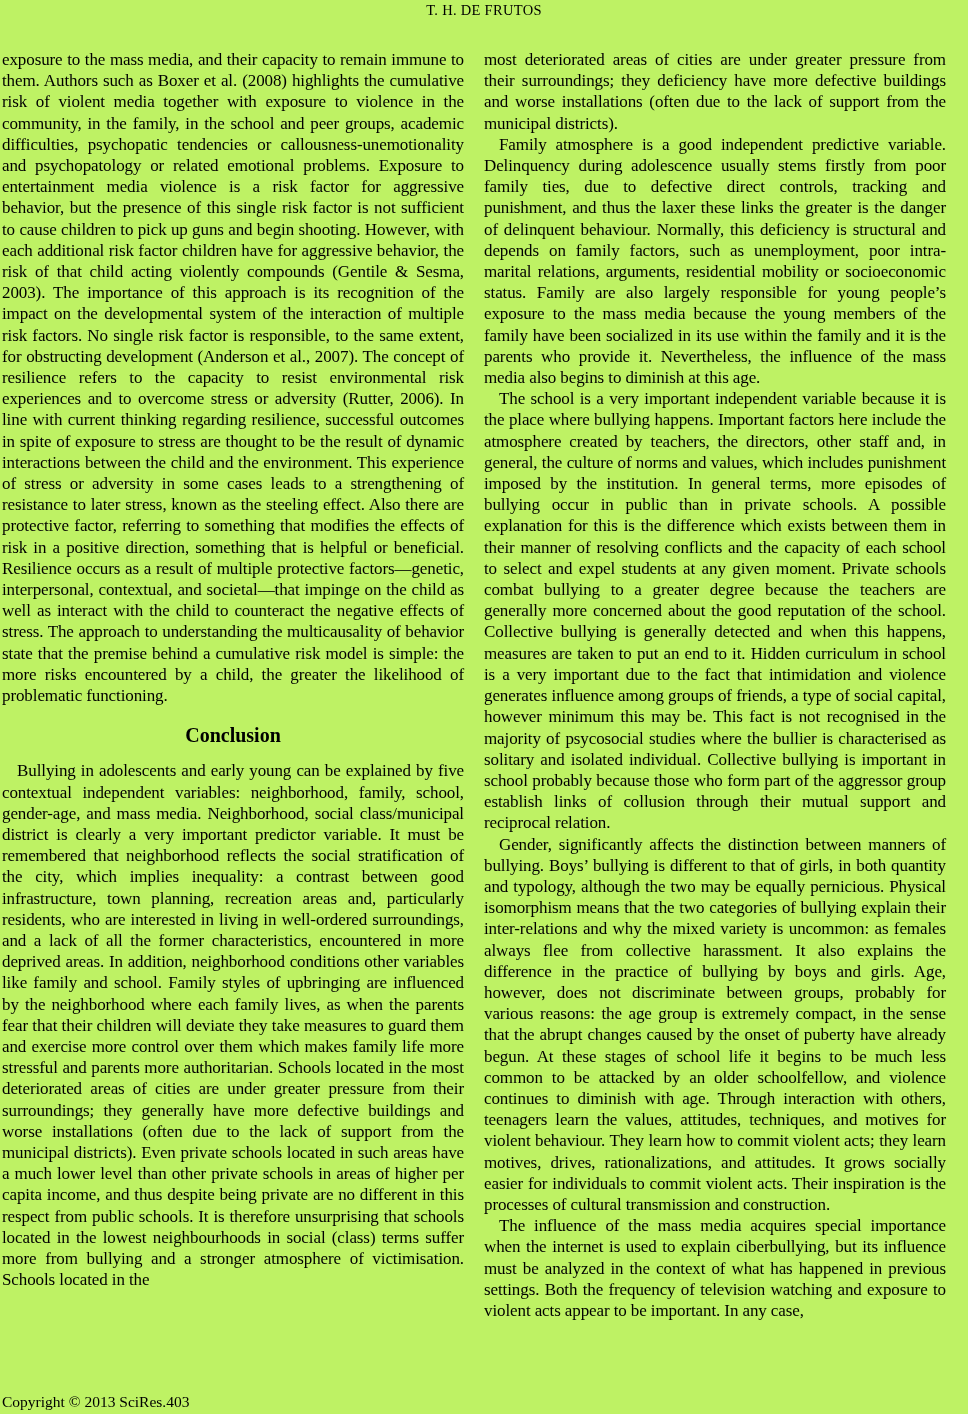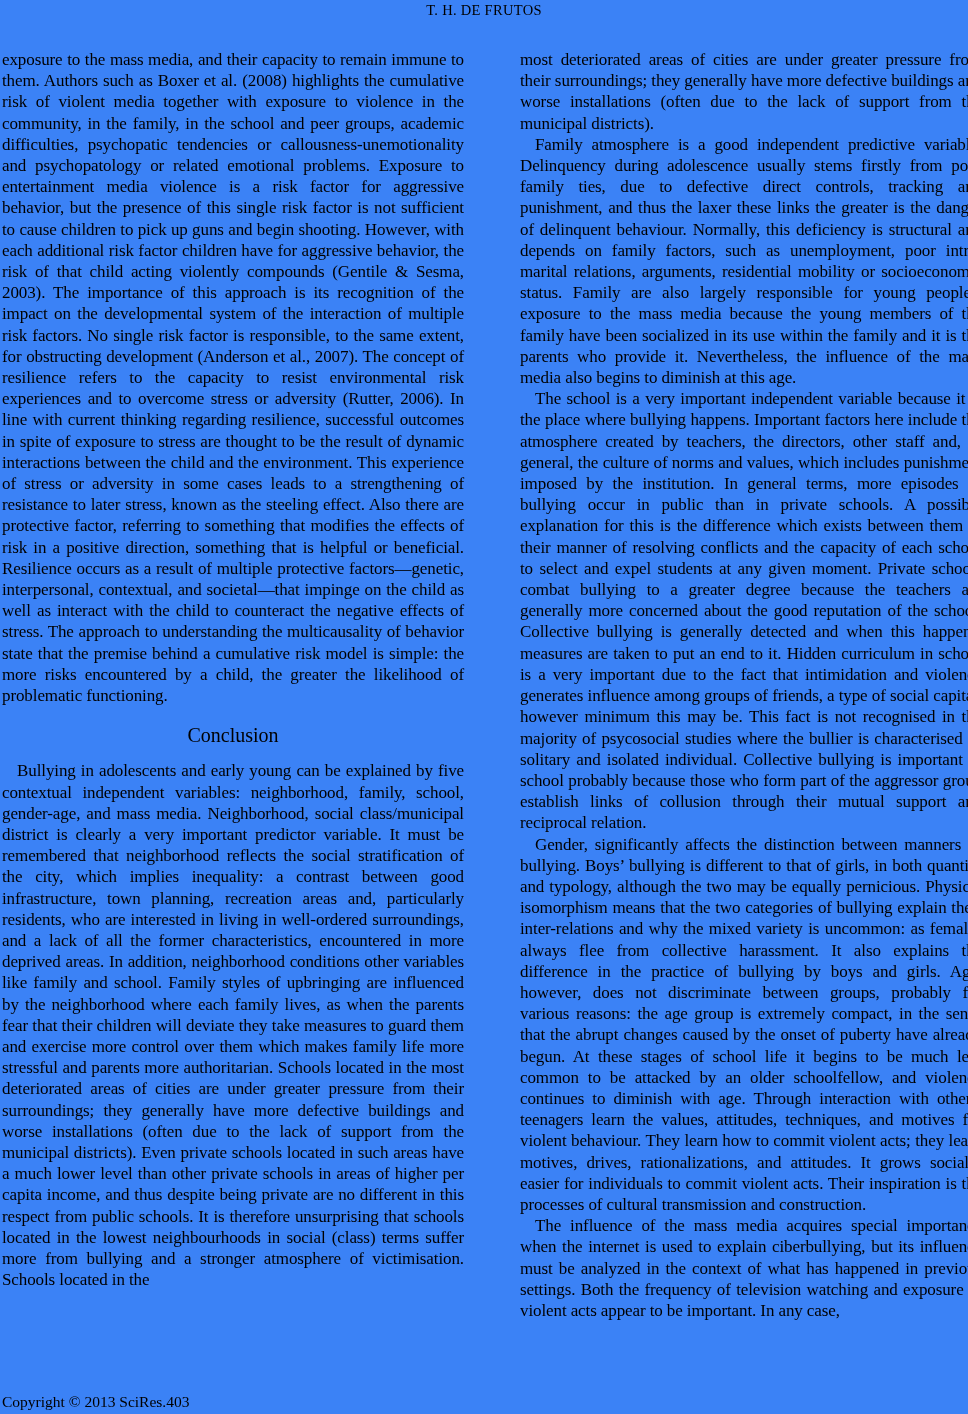--- a/index.html
+++ b/index.html
@@ -4,42 +4,42 @@
 <style>
   html, body {
     margin: 0;
     padding: 0;
     background: #ffffff;
   }
   .page {
     position: relative;
     width: 968px;
     height: 1414px;
-    background: #3b82f6;
+    background: #bef264;
     color: #000000;
     font-family: "Liberation Serif", "DejaVu Serif", serif;
     overflow: hidden;
   }
   .running-head {
     position: absolute;
     top: 1px;
     left: 0;
     width: 100%;
     text-align: center;
     font-size: 14.5px;
     line-height: 19px;
     letter-spacing: 0.3px;
   }
   .columns {
     position: absolute;
     top: 49px;
     left: 2px;
     width: 964px;
     display: flex;
-    gap: 56px;
+    gap: 20px;
   }
   .col {
     width: 462px;
     flex: 0 0 462px;
   }
   .para {
     margin: 0;
     font-size: 17px;
     line-height: 21.2px;
     letter-spacing: -0.1px;
@@ -47,21 +47,21 @@
     hyphens: auto;
     -webkit-hyphens: auto;
   }
   .para.indent {
     text-indent: 15px;
   }
   .heading {
     margin: 17px 0 13px 0;
     font-size: 20px;
     line-height: 24px;
-    font-weight: normal;
+    font-weight: bold;
     text-align: center;
   }
   .footer {
     position: absolute;
     top: 1392px;
     left: 2px;
     right: 4px;
     display: flex;
     font-size: 15.5px;
     line-height: 19px;
@@ -76,21 +76,21 @@
 
   <div class="columns">
 
     <section class="col">
       <p class="para">exposure to the mass media, and their capacity to remain immune to them. Authors such as Boxer et al. (2008) highlights the cumulative risk of violent media together with exposure to violence in the community, in the family, in the school and peer groups, academic difficulties, psychopatic tendencies or callousness-unemotionality and psychopatology or related emotional problems. Exposure to entertainment media violence is a risk factor for aggressive behavior, but the presence of this single risk factor is not sufficient to cause children to pick up guns and begin shooting. However, with each additional risk factor children have for aggressive behavior, the risk of that child acting violently compounds (Gentile &amp; Sesma, 2003). The importance of this approach is its recognition of the impact on the developmental system of the interaction of multiple risk factors. No single risk factor is responsible, to the same extent, for obstructing development (Anderson et al., 2007). The concept of resilience refers to the capacity to resist environmental risk experiences and to overcome stress or adversity (Rutter, 2006). In line with current thinking regarding resilience, successful outcomes in spite of exposure to stress are thought to be the result of dynamic interactions between the child and the environment. This experience of stress or adversity in some cases leads to a strengthening of resistance to later stress, known as the steeling effect. Also there are protective factor, referring to something that modifies the effects of risk in a positive direction, something that is helpful or beneficial. Resilience occurs as a result of multiple protective factors—genetic, interpersonal, contextual, and societal—that impinge on the child as well as interact with the child to counteract the negative effects of stress. The approach to understanding the multicausality of behavior state that the premise behind a cumulative risk model is simple: the more risks encountered by a child, the greater the likelihood of problematic functioning.</p>
       <h2 class="heading">Conclusion</h2>
       <p class="para indent">Bullying in adolescents and early young can be explained by five contextual independent variables: neighborhood, family, school, gender-age, and mass media. Neighborhood, social class/municipal district is clearly a very important predictor variable. It must be remembered that neighborhood reflects the social stratification of the city, which implies inequality: a contrast between good infrastructure, town planning, recreation areas and, particularly residents, who are interested in living in well-ordered surroundings, and a lack of all the former characteristics, encountered in more deprived areas. In addition, neighborhood conditions other variables like family and school. Family styles of upbringing are influenced by the neighborhood where each family lives, as when the parents fear that their children will deviate they take measures to guard them and exercise more control over them which makes family life more stressful and parents more authoritarian. Schools located in the most deteriorated areas of cities are under greater pressure from their surroundings; they generally have more defective buildings and worse installations (often due to the lack of support from the municipal districts). Even private schools located in such areas have a much lower level than other private schools in areas of higher per capita income, and thus despite being private are no different in this respect from public schools. It is therefore unsurprising that schools located in the lowest neighbourhoods in social (class) terms suffer more from bullying and a stronger atmosphere of victimisation. Schools located in the</p>
     </section>
 
     <section class="col">
-      <p class="para">most deteriorated areas of cities are under greater pressure from their surroundings; they generally have more defective buildings and worse installations (often due to the lack of support from the municipal districts).</p>
+      <p class="para">most deteriorated areas of cities are under greater pressure from their surroundings; they deficiency have more defective buildings and worse installations (often due to the lack of support from the municipal districts).</p>
       <p class="para indent">Family atmosphere is a good independent predictive variable. Delinquency during adolescence usually stems firstly from poor family ties, due to defective direct controls, tracking and punishment, and thus the laxer these links the greater is the danger of delinquent behaviour. Normally, this deficiency is structural and depends on family factors, such as unemployment, poor intra-marital relations, arguments, residential mobility or socioeconomic status. Family are also largely responsible for young people’s exposure to the mass media because the young members of the family have been socialized in its use within the family and it is the parents who provide it. Nevertheless, the influence of the mass media also begins to diminish at this age.</p>
       <p class="para indent">The school is a very important independent variable because it is the place where bullying happens. Important factors here include the atmosphere created by teachers, the directors, other staff and, in general, the culture of norms and values, which includes punishment imposed by the institution. In general terms, more episodes of bullying occur in public than in private schools. A possible explanation for this is the difference which exists between them in their manner of resolving conflicts and the capacity of each school to select and expel students at any given moment. Private schools combat bullying to a greater degree because the teachers are generally more concerned about the good reputation of the school. Collective bullying is generally detected and when this happens, measures are taken to put an end to it. Hidden curriculum in school is a very important due to the fact that intimidation and violence generates influence among groups of friends, a type of social capital, however minimum this may be. This fact is not recognised in the majority of psycosocial studies where the bullier is characterised as solitary and isolated individual. Collective bullying is important in school probably because those who form part of the aggressor group establish links of collusion through their mutual support and reciprocal relation.</p>
       <p class="para indent">Gender, significantly affects the distinction between manners of bullying. Boys’ bullying is different to that of girls, in both quantity and typology, although the two may be equally pernicious. Physical isomorphism means that the two categories of bullying explain their inter-relations and why the mixed variety is uncommon: as females always flee from collective harassment. It also explains the difference in the practice of bullying by boys and girls. Age, however, does not discriminate between groups, probably for various reasons: the age group is extremely compact, in the sense that the abrupt changes caused by the onset of puberty have already begun. At these stages of school life it begins to be much less common to be attacked by an older schoolfellow, and violence continues to diminish with age. Through interaction with others, teenagers learn the values, attitudes, techniques, and motives for violent behaviour. They learn how to commit violent acts; they learn motives, drives, rationalizations, and attitudes. It grows socially easier for individuals to commit violent acts. Their inspiration is the processes of cultural transmission and construction.</p>
       <p class="para indent">The influence of the mass media acquires special importance when the internet is used to explain ciberbullying, but its influence must be analyzed in the context of what has happened in previous settings. Both the frequency of television watching and exposure to violent acts appear to be important. In any case,</p>
     </section>
 
   </div>
 
   <div class="footer">
     <span>Copyright © 2013 SciRes.</span>

